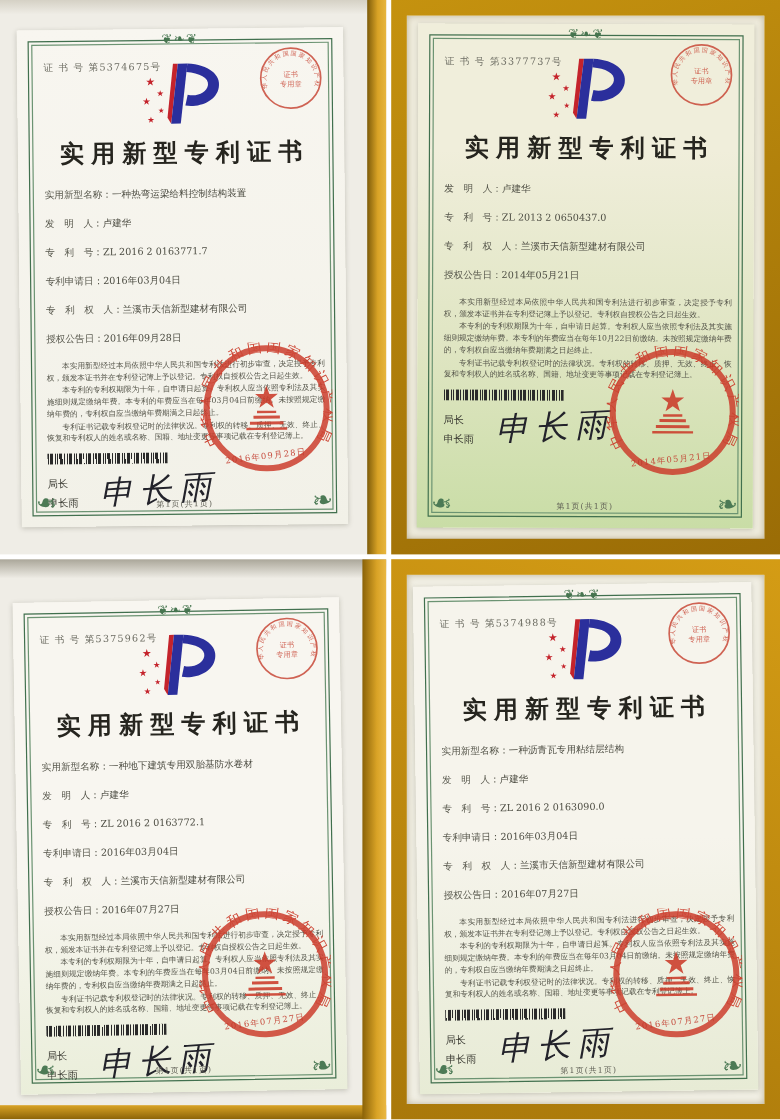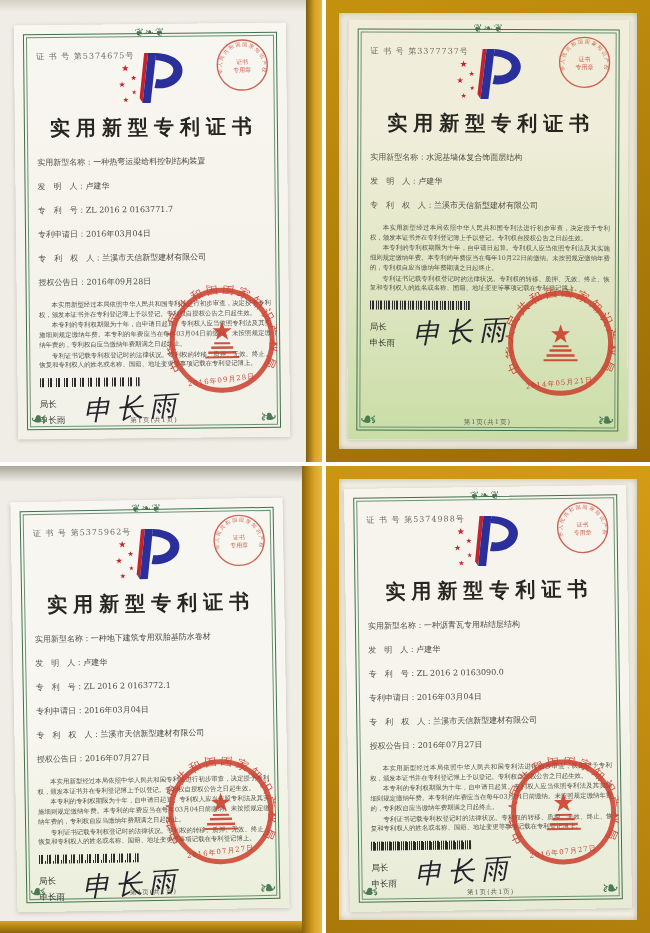--- a/index.html
+++ b/index.html
@@ -176,23 +176,24 @@
       <text x="8" y="23" font-size="9" fill="#c4232b">★</text>
       <text x="17" y="32" font-size="7" fill="#c4232b">★</text>
       <text x="5" y="39" font-size="8" fill="#c4232b">★</text>
       <text x="18" y="46" font-size="6" fill="#c4232b">★</text>
       <text x="9" y="54" font-size="7" fill="#c4232b">★</text>
     </svg>
 
     <div class="cert-title">实用新型专利证书</div>
 
     <div class="content">
-      <div class="field"><span class="flabel">实用新型名称：</span><span>水泥基墙体复合饰面层结构</span></div>
       <div class="field"><span class="flabel">发　明　人：</span><span>卢建华</span></div>
+      <div class="field"><span class="flabel">专　利　号：</span><span>ZL 2013 2 0650437.0</span></div>
       <div class="field"><span class="flabel">专　利　权　人：</span><span>兰溪市天信新型建材有限公司</span></div>
+      <div class="field"><span class="flabel">授权公告日：</span><span>2014年05月21日</span></div>
 
       <div class="paras">
         <p>本实用新型经过本局依照中华人民共和国专利法进行初步审查，决定授予专利权，颁发本证书并在专利登记簿上予以登记。专利权自授权公告之日起生效。</p>
         <p>本专利的专利权期限为十年，自申请日起算。专利权人应当依照专利法及其实施细则规定缴纳年费。本专利的年费应当在每年10月22日前缴纳。未按照规定缴纳年费的，专利权自应当缴纳年费期满之日起终止。</p>
         <p>专利证书记载专利权登记时的法律状况。专利权的转移、质押、无效、终止、恢复和专利权人的姓名或名称、国籍、地址变更等事项记载在专利登记簿上。</p>
       </div>
 
       <div class="barcode"></div>
 
       <div class="director">

